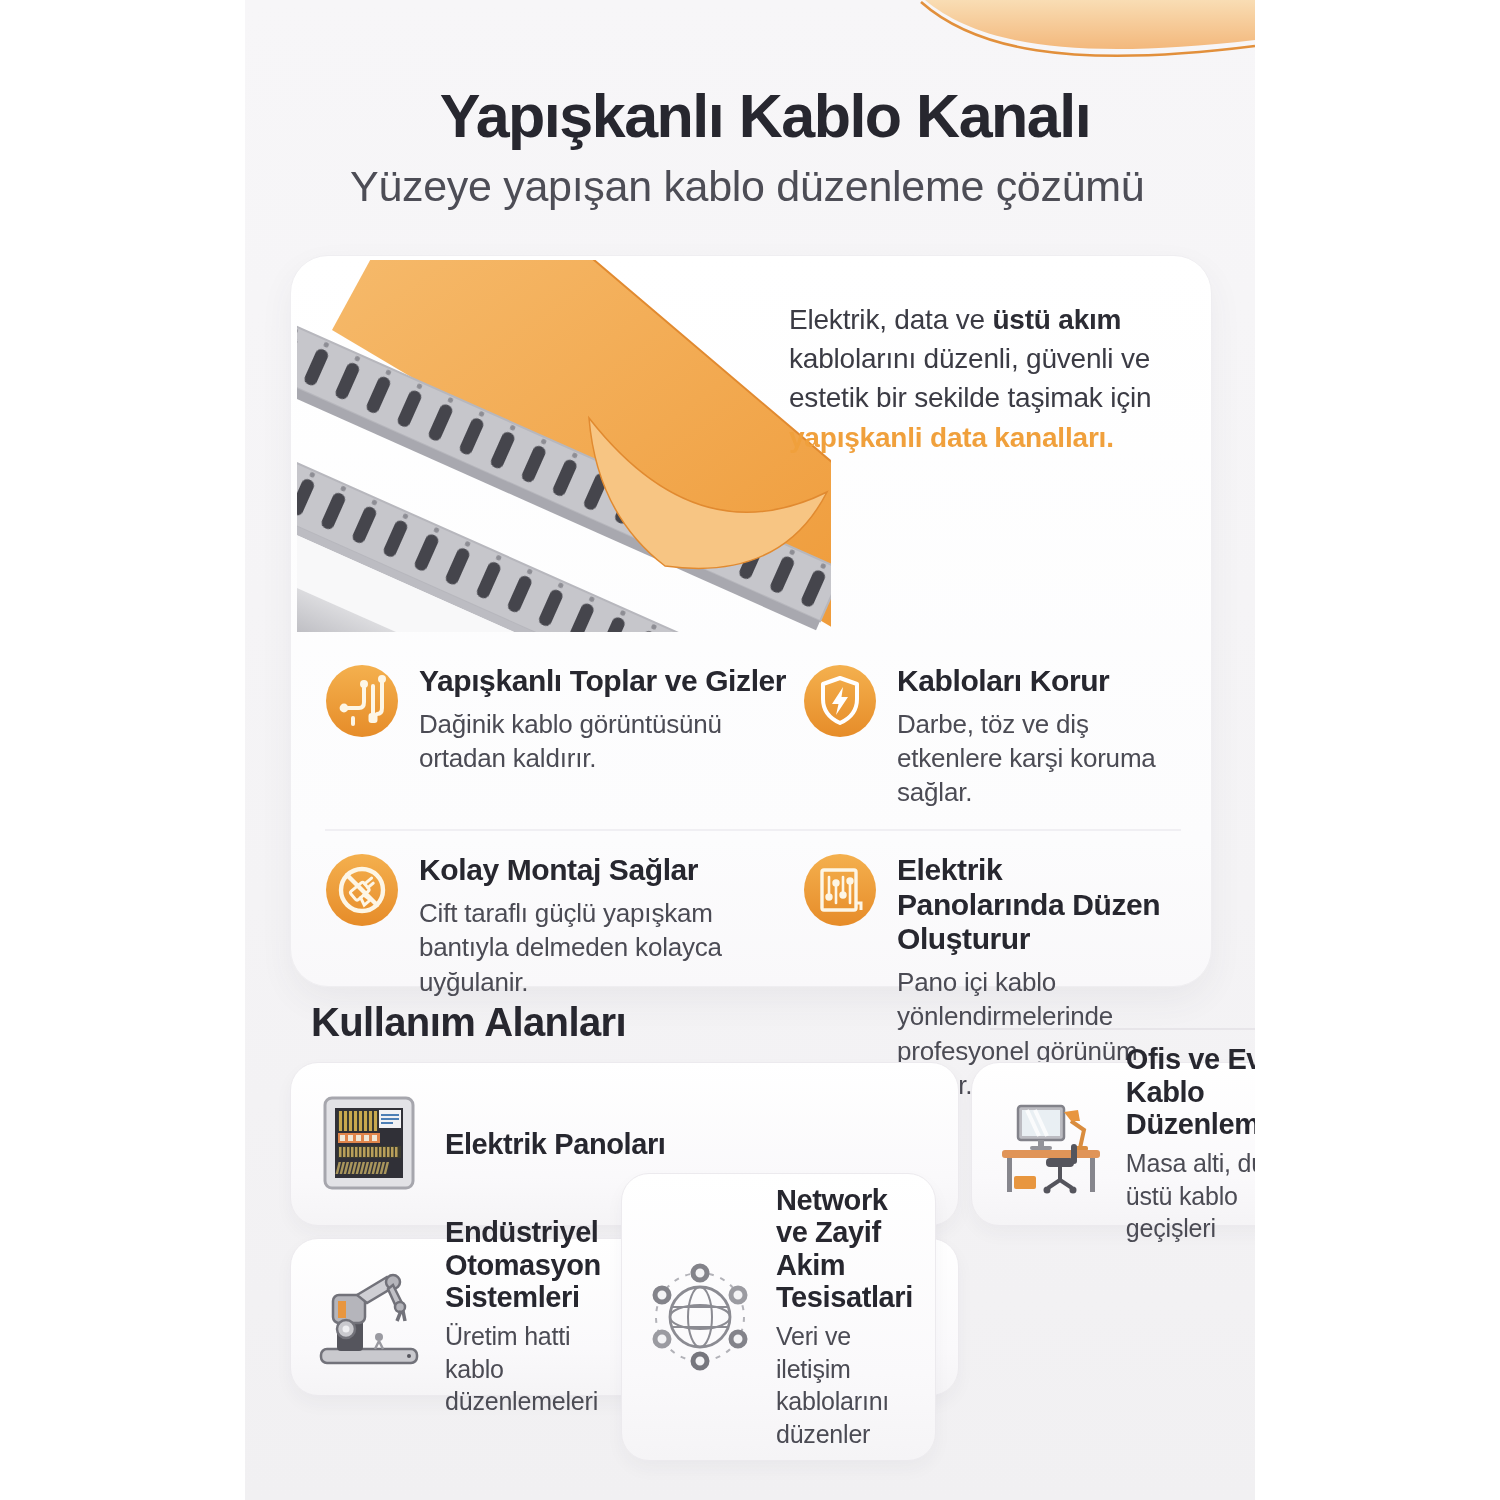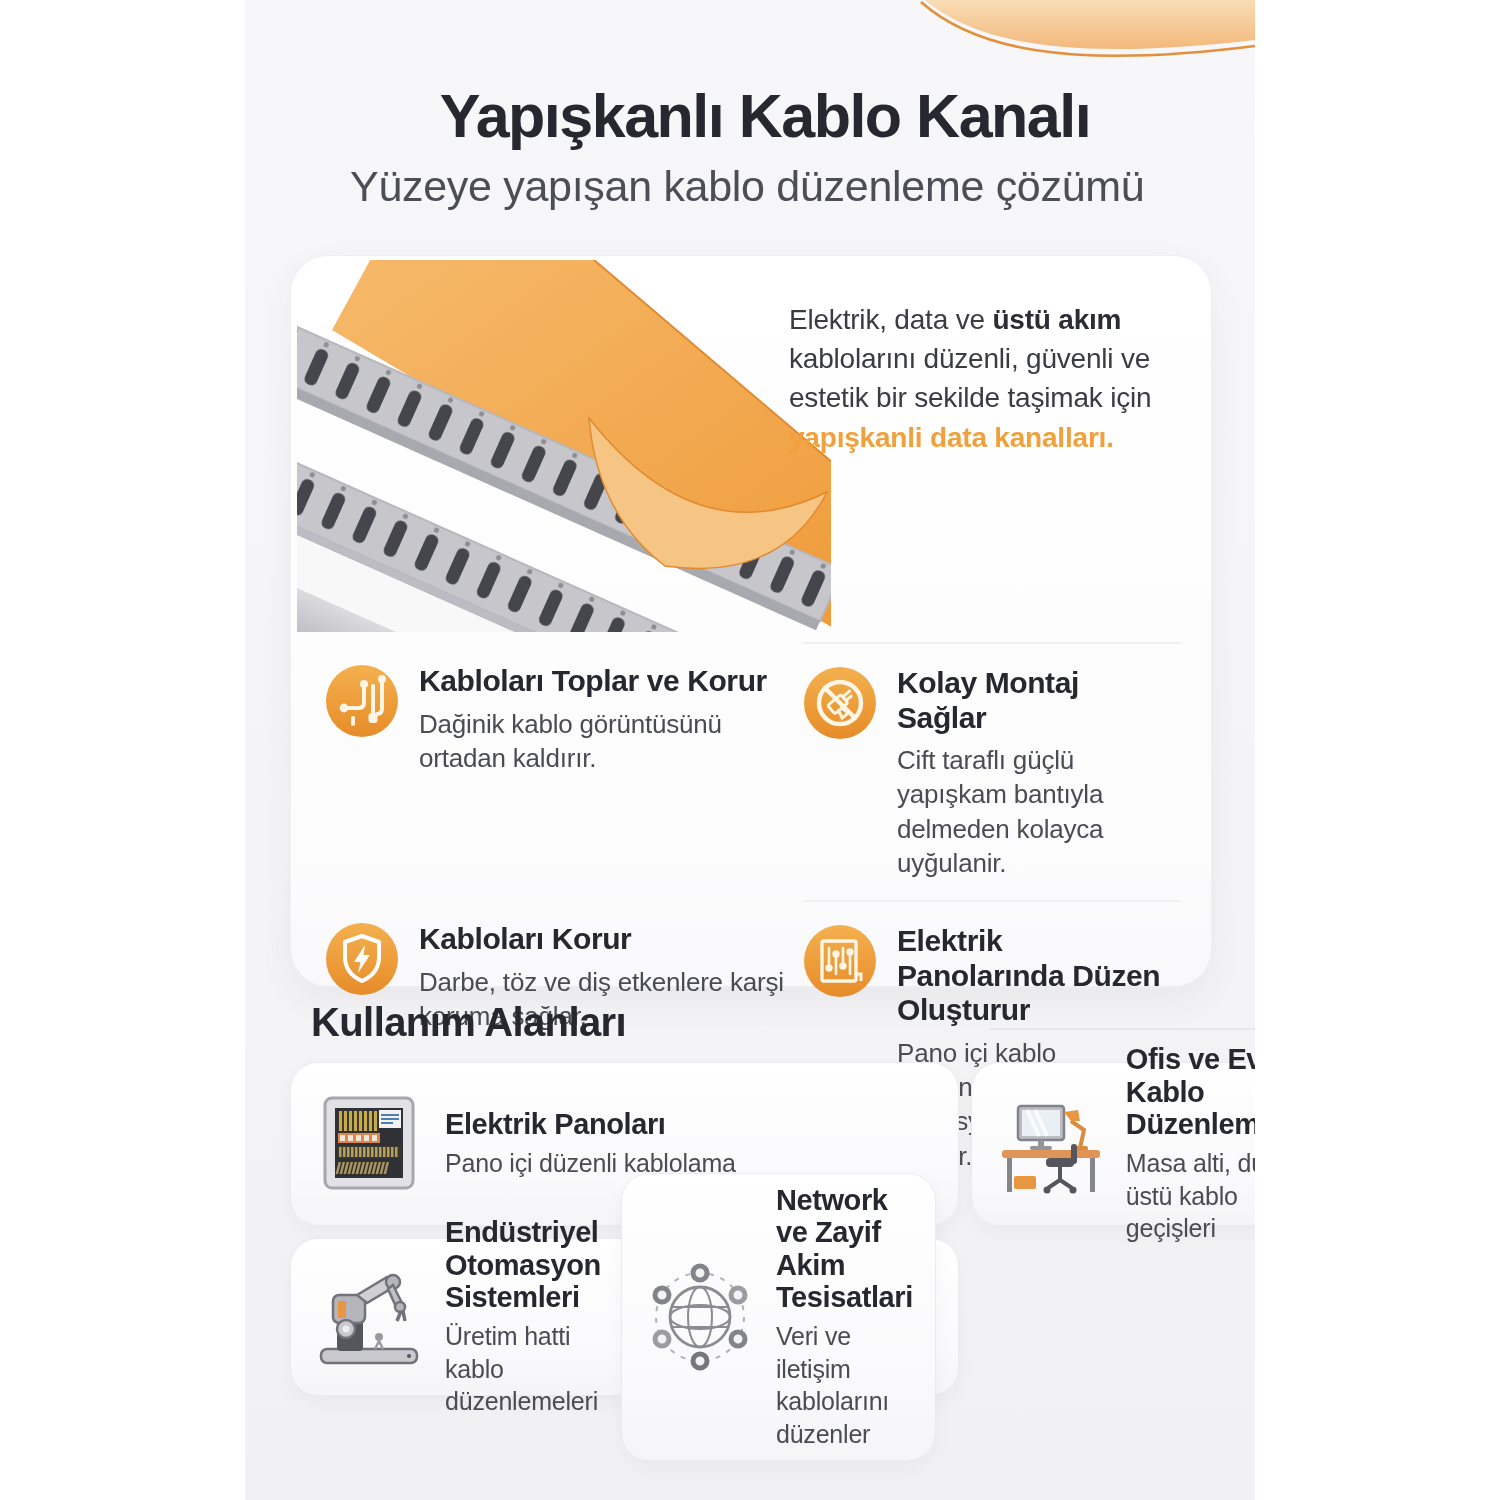--- a/index.html
+++ b/index.html
@@ -133,65 +133,65 @@
             <path d="M23,44 L34,44 Q39,44 39,38 L39,24"></path>
             <circle cx="39" cy="20" r="3" fill="#fdf6e6" stroke-width="2"></circle>
             <path d="M48,22 L48,52"></path>
             <rect x="44.5" y="50" width="7" height="8" rx="2" fill="#fdf6e6" stroke-width="2"></rect>
             <path d="M57,18 L57,44 Q57,50 52,50"></path>
             <circle cx="57" cy="15" r="3" fill="#fdf6e6" stroke-width="2"></circle>
             <path d="M28,54 L28,60"></path>
           </g>
         </svg>
         <div>
-          <div class="f-title">Kabloları Toplar ve Korur</div>
+          <div class="f-title">Yapışkanlı Toplar ve Gizler</div>
           <div class="f-desc">Dağinik kablo görüntüsünü ortadan kaldırır.</div>
-        </div>
-      </div>
-
-      <div class="feature r2">
-        <svg class="f-icon" viewBox="0 0 74 74">
-          <defs>
-              <linearGradient id="oc3" x1="0" y1="0" x2="0" y2="1">
-                <stop offset="0" stop-color="#f4b04e"></stop>
-                <stop offset="1" stop-color="#e68c29"></stop>
-              </linearGradient>
-            </defs>
-          <circle cx="37" cy="37" r="36" fill="url(#oc3)"></circle>
-          <g stroke="#fdf6e6" fill="none" stroke-linecap="round">
-            <g transform="rotate(-40 37 37)" stroke-width="3">
-              <rect x="26" y="31" width="17" height="11" rx="2"></rect>
-              <path d="M43,34 L52,34 M43,39 L50,39"></path>
-              <path d="M31,42 L29,50 L37,50 L35,42"></path>
-            </g>
-            <circle cx="37" cy="37" r="21" stroke-width="4.4"></circle>
-            <path d="M22,22 L52,52" stroke-width="4.4"></path>
-          </g>
-        </svg>
-        <div>
-          <div class="f-title">Kolay Montaj Sağlar</div>
-          <div class="f-desc">Cift taraflı güçlü yapışkam bantıyla delmeden kolayca uyğulanir.</div>
         </div>
       </div>
 
       <div class="feature">
         <svg class="f-icon" viewBox="0 0 74 74">
           <defs>
               <linearGradient id="oc2" x1="0" y1="0" x2="0" y2="1">
                 <stop offset="0" stop-color="#f4b04e"></stop>
                 <stop offset="1" stop-color="#e68c29"></stop>
               </linearGradient>
             </defs>
           <circle cx="37" cy="37" r="36" fill="url(#oc2)"></circle>
           <path d="M37,14 L54,20 L54,35 C54,48 46,55 37,59 C28,55 20,48 20,35 L20,20 Z" fill="none" stroke="#ffffff" stroke-width="4" stroke-linejoin="round"></path>
           <polygon points="40,23 29,40 35.5,40 33,51 45,33 38.5,33" fill="#ffffff"></polygon>
         </svg>
         <div>
           <div class="f-title">Kabloları Korur</div>
           <div class="f-desc">Darbe, töz ve diş etkenlere karşi koruma sağlar.</div>
+        </div>
+      </div>
+
+      <div class="feature r2">
+        <svg class="f-icon" viewBox="0 0 74 74">
+          <defs>
+              <linearGradient id="oc3" x1="0" y1="0" x2="0" y2="1">
+                <stop offset="0" stop-color="#f4b04e"></stop>
+                <stop offset="1" stop-color="#e68c29"></stop>
+              </linearGradient>
+            </defs>
+          <circle cx="37" cy="37" r="36" fill="url(#oc3)"></circle>
+          <g stroke="#fdf6e6" fill="none" stroke-linecap="round">
+            <g transform="rotate(-40 37 37)" stroke-width="3">
+              <rect x="26" y="31" width="17" height="11" rx="2"></rect>
+              <path d="M43,34 L52,34 M43,39 L50,39"></path>
+              <path d="M31,42 L29,50 L37,50 L35,42"></path>
+            </g>
+            <circle cx="37" cy="37" r="21" stroke-width="4.4"></circle>
+            <path d="M22,22 L52,52" stroke-width="4.4"></path>
+          </g>
+        </svg>
+        <div>
+          <div class="f-title">Kolay Montaj Sağlar</div>
+          <div class="f-desc">Cift taraflı güçlü yapışkam bantıyla delmeden kolayca uyğulanir.</div>
         </div>
       </div>
 
       <div class="feature r2">
         <svg class="f-icon" viewBox="0 0 74 74">
           <defs>
               <linearGradient id="oc4" x1="0" y1="0" x2="0" y2="1">
                 <stop offset="0" stop-color="#f4b04e"></stop>
                 <stop offset="1" stop-color="#e68c29"></stop>
               </linearGradient>
@@ -284,21 +284,20 @@
               <rect x="76" y="74" width="2.5" height="12"></rect>
               <rect x="80" y="74" width="2.5" height="12"></rect>
               <rect x="84" y="74" width="2.5" height="12"></rect>
               <rect x="88" y="74" width="2.5" height="12"></rect>
               <rect x="92" y="74" width="2.5" height="12"></rect>
             </g>
         </g>
       </svg>
       <div>
         <div class="u-title">Elektrik Panoları</div>
-        <div class="u-desc">Pano içi düzenli kablolama</div>
       </div>
     </div>
 
     <div class="u-card">
       <svg class="u-icon" viewBox="0 0 112 112">
         <rect x="24" y="18" width="46" height="34" rx="3" fill="#bcbcc2" stroke="#82828a" stroke-width="2.5"></rect>
         <rect x="28" y="22" width="38" height="26" fill="#e9eff3"></rect>
         <path d="M33,22 L45,48 M41,22 L53,48" stroke="#ffffff" stroke-width="4" opacity="0.8"></path>
         <rect x="44" y="52" width="6" height="6" fill="#93939a"></rect>
         <rect x="36" y="58" width="22" height="4" rx="2" fill="#93939a"></rect>

